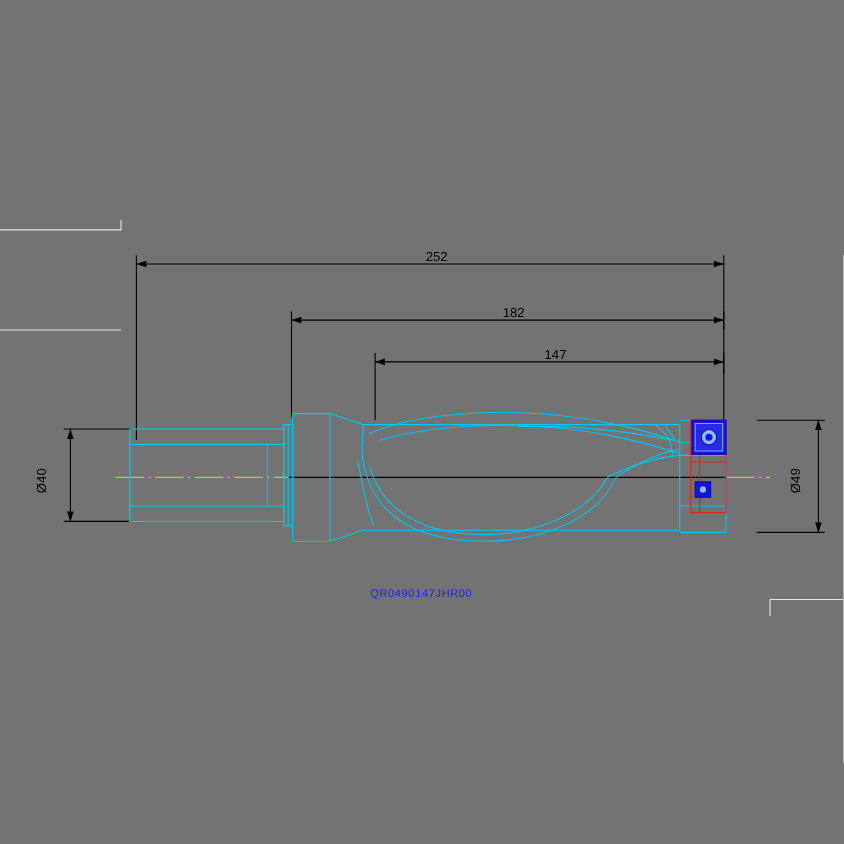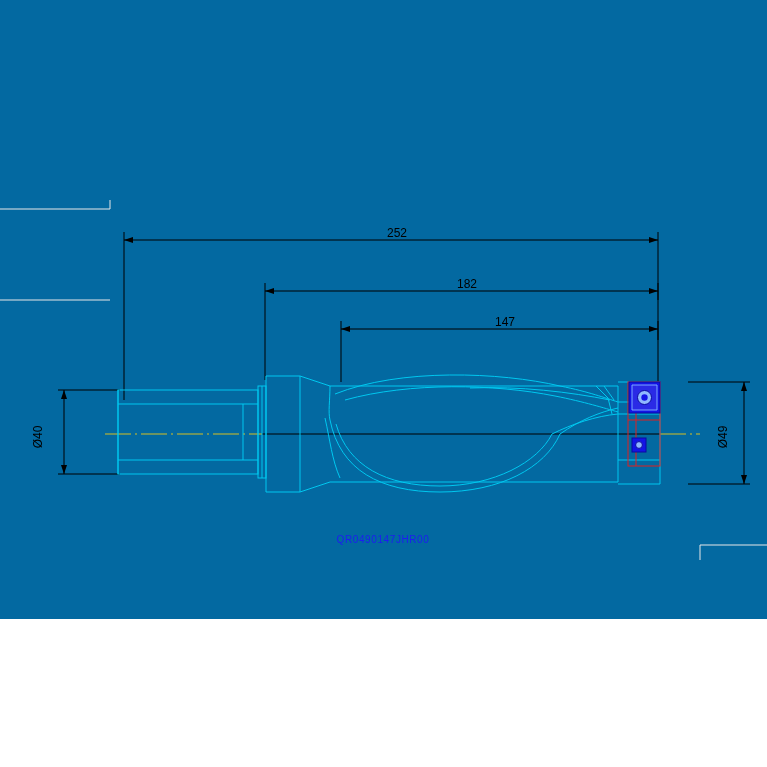--- a/index.html
+++ b/index.html
@@ -9,22 +9,22 @@
   }
   body {
     width: 767px;
     height: 767px;
     font-family: "Liberation Sans", sans-serif;
     overflow: hidden;
   }
   #stage {
     position: relative;
     width: 767px;
-    height: 619px;
-    background: #0369a1;
+    height: 767px;
+    background: #737373;
   }
   #drawing {
     position: absolute;
     left: 0;
     top: 0;
   }
   .txt-dim {
     font-family: "Liberation Sans", sans-serif;
     font-size: 12px;
     fill: #000000;

